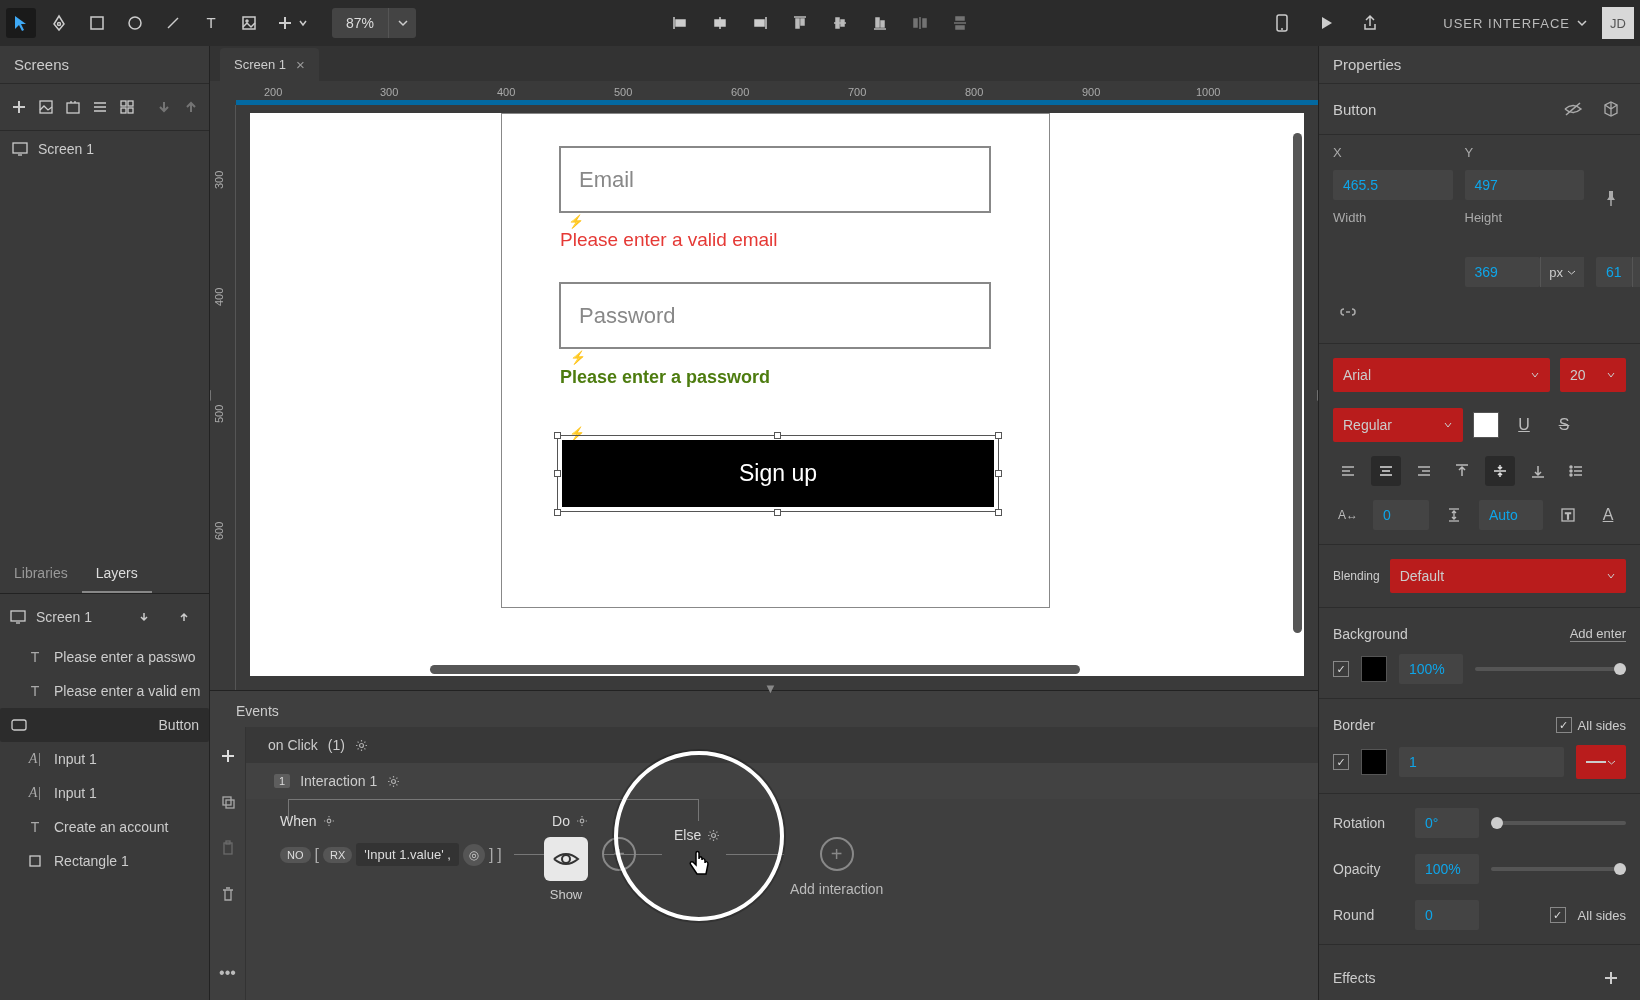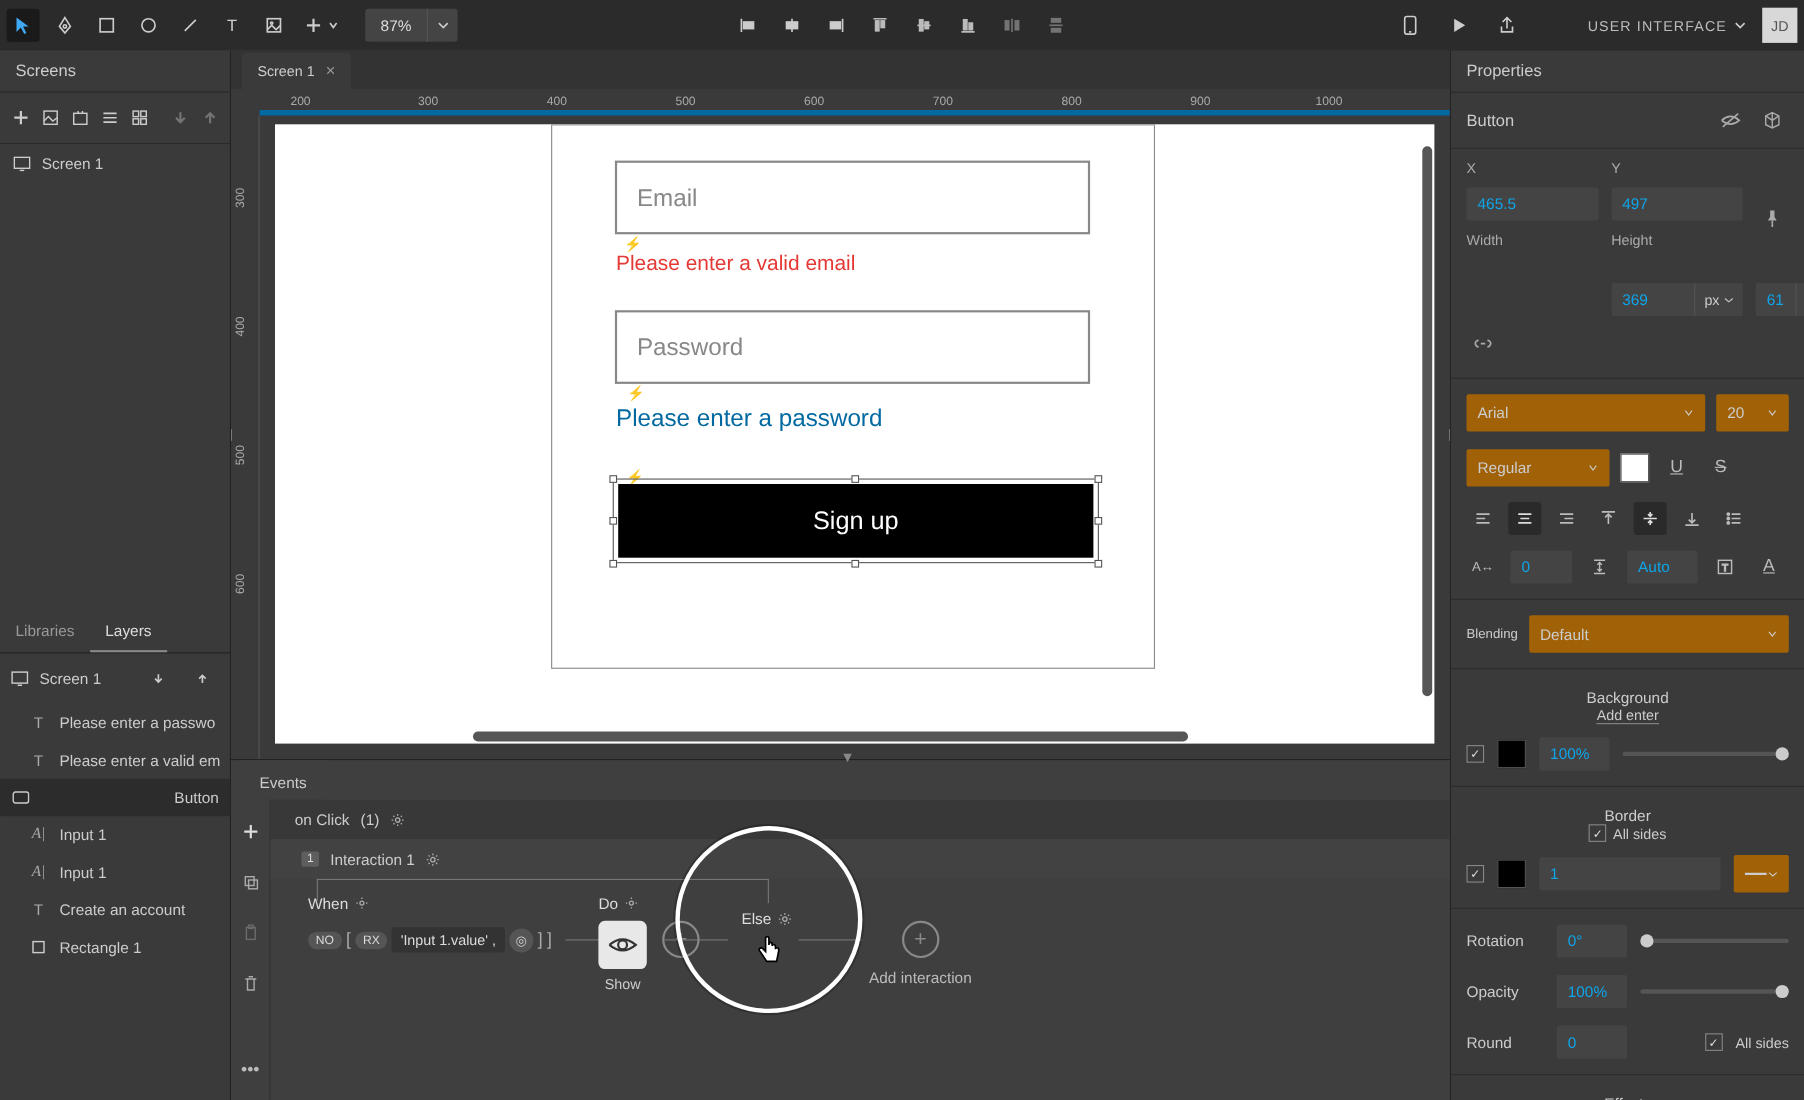--- a/index.html
+++ b/index.html
@@ -47,21 +47,21 @@
 .canvas-wrap { flex:1; position:relative; background:#3a3a3a; overflow:hidden; }
 .ruler-h { position:absolute; top:0; left:26px; right:0; height:24px; background:#3a3a3a; border-bottom:5px solid #0369a1; }
 .ruler-h .tick { position:absolute; top:5px; font-size:11px; color:#aaa; }
 .ruler-v { position:absolute; top:24px; left:0; width:26px; bottom:0; background:#3a3a3a; border-right:1px solid #555; }
 .ruler-v .tick { position:absolute; left:3px; font-size:11px; color:#aaa; transform: rotate(-90deg); transform-origin: left top; }
 .canvas-inner { position:absolute; left:40px; top:32px; right:14px; bottom:14px; background:#fff; }
 .artboard { position:absolute; left:251px; top:0; width:549px; height:495px; border:1px solid #888; background:#fff; }
 .email-input { position:absolute; left:57px; top:32px; width:432px; height:67px; border:2px solid #888; display:flex; align-items:center; padding:0 18px; color:#888; font-size:22px; }
 .err1 { position:absolute; left:58px; top:115px; color:#e53935; font-size:19px; }
 .pwd-input { position:absolute; left:57px; top:168px; width:432px; height:67px; border:2px solid #888; display:flex; align-items:center; padding:0 18px; color:#888; font-size:22px; }
-.err2 { position:absolute; left:58px; top:253px; color:#0369a1; font-size:22px; }
+.err2 { position:absolute; left:58px; top:253px; color:#4d7c0f; font-size:18px;font-weight:bold; }
 .signup-btn { position:absolute; left:60px; top:326px; width:432px; height:67px; background:#000; color:#fff; font-size:23px; display:flex; align-items:center; justify-content:center; }
 .sel-box { position:absolute; border:1px solid #555; pointer-events:none; }
 .sel-handle { position:absolute; width:7px; height:7px; background:#fff; border:1px solid #555; }
 .bolt { position:absolute; color:#888; font-size:13px; }
 .canvas-scroll-h { position:absolute; bottom:2px; left:180px; width:650px; height:9px; background:#565656; border-radius:5px; }
 .canvas-scroll-v { position:absolute; right:2px; top:20px; width:9px; height:500px; background:#565656; border-radius:5px; }
 .collapse-left { position:absolute; left:-10px; top:50%; color:#888; font-size:14px; }
 .collapse-right { position:absolute; right:-10px; top:50%; color:#888; font-size:14px; }
 
 
@@ -99,30 +99,30 @@
 .prop-header { justify-content:space-between; border-bottom:1px solid #2c2c2c; }
 .prop-type { padding: 10px 14px; font-size:15px; display:flex; align-items:center; gap:8px; border-bottom:1px solid #2c2c2c; }
 .prop-type .sp { flex:1; }
 .prop-grid { padding: 10px 14px; display:grid; grid-template-columns: 1fr 1fr 30px; gap: 10px 12px; align-items:center; }
 .plabel { font-size:13px; color:#aaa; }
 .pin { grid-row: span 2; }
 .inp { background:#444; height:30px; display:flex; align-items:center; padding:0 10px; font-size:14px; color:#0ea5e9; border-radius:2px; }
 .inp-unit { display:flex;margin-top:22px; }
 .inp-unit .u { background:#444; border-left:1px solid #555; padding:0 8px; display:flex; align-items:center; font-size:13px; color:#ccc; gap:4px;}
 .font-row { padding: 8px 14px; display:flex; gap:10px; align-items:center; }
-.sel { background:#a16207; height:34px; display:flex; align-items:center; padding:0 10px; font-size:14px; border-radius:2px; flex:1; justify-content:space-between; }
+.sel { background:#b91c1c; height:34px; display:flex; align-items:center; padding:0 10px; font-size:14px; border-radius:2px; flex:1; justify-content:space-between; }
 .swatch { width:26px; height:26px; background:#fff; border:1px solid #555; }
 .swatch.blk { background:#000; }
 .ic-btn { width:30px; height:30px; display:flex; align-items:center; justify-content:center; color:#bbb; cursor:pointer; }
 .ic-btn.active { background:#2a2a2a; border-radius:3px; }
 .align-row { padding:6px 14px; display:flex; gap:8px; }
 .letter-row { padding: 8px 14px; display:flex; gap:10px; align-items:center; }
 .divider { height:1px; background:#2c2c2c; margin:6px 0; }
 .check { width:16px; height:16px; border:1px solid #888; display:flex; align-items:center; justify-content:center; font-size:11px; color:#ddd; }
-.section-h { padding:12px 14px 4px; font-size:14px; color:#ccc; display:flex; align-items:center; justify-content:space-between;flex-direction:column; }
+.section-h { padding:12px 14px 4px; font-size:14px; color:#ccc; display:flex; align-items:center; justify-content:space-between; }
 .bg-row { padding:8px 14px; display:flex; align-items:center; gap:12px; }
 .slider { flex:1; height:4px; background:#555; position:relative; border-radius:2px; }
 .slider .dot { position:absolute; width:12px; height:12px; background:#ccc; border-radius:50%; top:-4px; }
 .link-u { border-bottom:1px solid #888; font-size:13px; color:#ccc; }
 </style>
 </head>
 <body>
 
 <div class="top-toolbar">
   <div class="tool-group">
@@ -510,21 +510,21 @@
                 <span class="cond-chip">NO</span>
                 <span class="cond-bracket">[</span>
                 <span class="cond-chip">RX</span>
                 <span class="cond-text">'Input 1.value' ,</span>
                 <span class="cond-icon">◎</span>
                 <span class="cond-bracket">]</span>
                 <span class="cond-bracket">]</span>
               </div>
             </div>
 
-            <div class="flow-col" style="left:298px; top:14px; align-items:flex-start">
+            <div class="flow-col" style="left:298px; top:14px; align-items:flex-end">
               <div class="pill-label">
                   <span>Do</span>
                   <svg width="12" height="12" fill="none" stroke="#aaa" stroke-width="1.2">
                     <circle cx="6" cy="6" r="1.8"></circle>
                     <path d="M6 1 L6 2.3 M6 9.7 L6 11 M1 6 L2.3 6 M9.7 6 L11 6"></path>
                   </svg>
                 </div>
               <div class="action-box">
                 <div class="action-ic">
                     <svg width="28" height="20" fill="none" stroke="#333" stroke-width="2">

